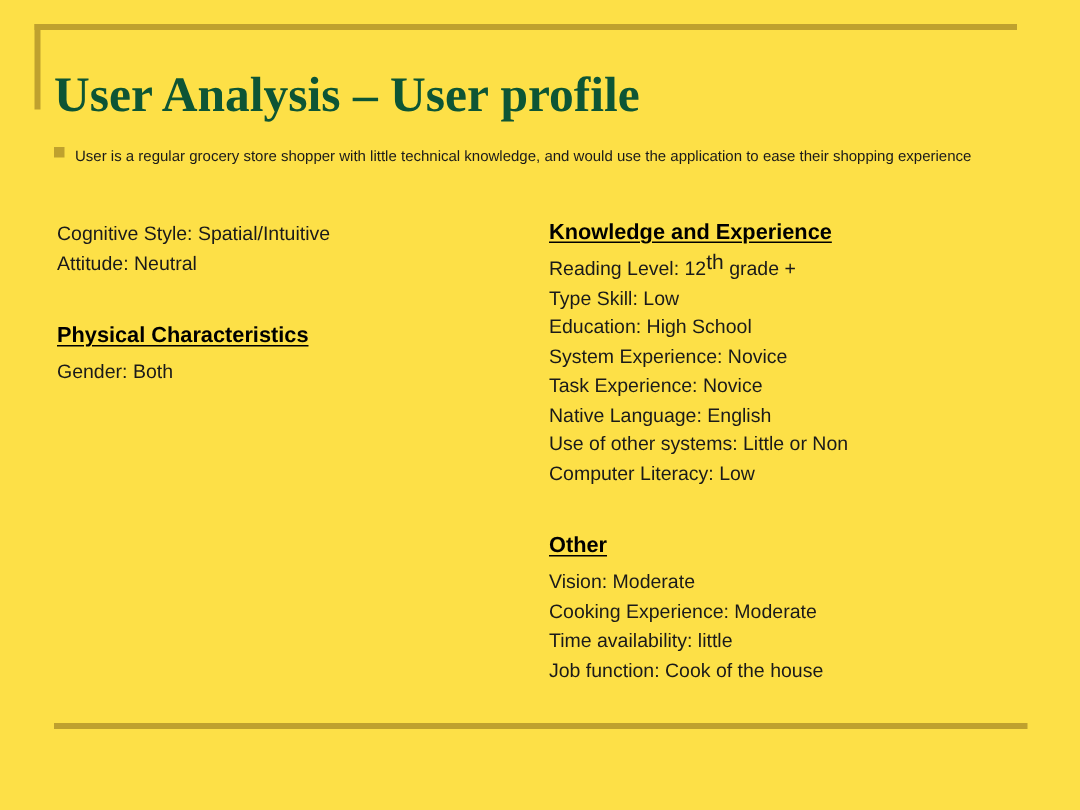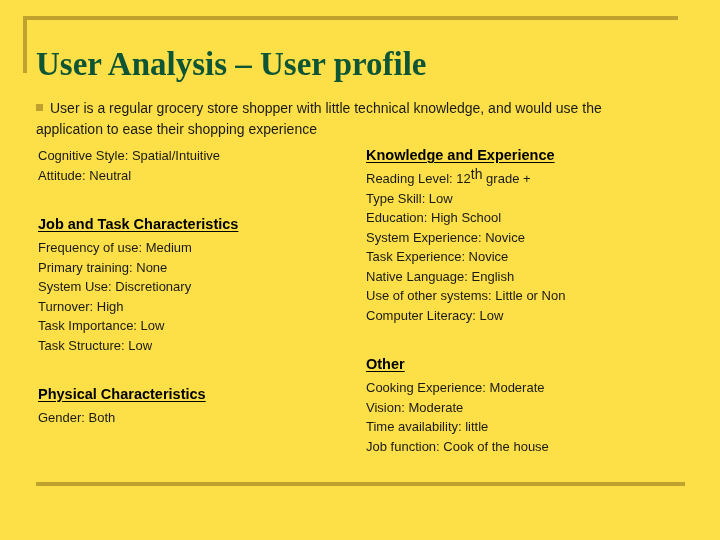--- a/index.html
+++ b/index.html
@@ -60,21 +60,21 @@
     white-space: nowrap;
     letter-spacing: 0px;
   }
 
   
   .intro {
     position: absolute;
     left: 36px;
     top: 84px;
     width: 632px;
-    font-size: 14px;
+    font-size: 10px;
     line-height: 21px;
     color: #1a1a1a;
   }
   .intro .bullet-glyph {
     display: inline-block;
     width: 7px;
     height: 7px;
     background: #BFA12E;
     margin-right: 7px;
     vertical-align: 2px;
@@ -136,31 +136,20 @@
   </p>
 
   <div class="col col-left">
       <div class="section">
         <ul class="item-list">
           <li class="item">Cognitive Style: Spatial/Intuitive</li>
           <li class="item">Attitude: Neutral</li>
         </ul>
       </div>
       <div class="section gap-lg">
-        <div class="section-heading">Job and Task Characteristics</div>
-        <ul class="item-list">
-          <li class="item">Frequency of use: Medium</li>
-          <li class="item">Primary training: None</li>
-          <li class="item">System Use: Discretionary</li>
-          <li class="item">Turnover: High</li>
-          <li class="item">Task Importance: Low</li>
-          <li class="item">Task Structure: Low</li>
-        </ul>
-      </div>
-      <div class="section gap-lg">
         <div class="section-heading">Physical Characteristics</div>
         <ul class="item-list">
           <li class="item">Gender: Both</li>
         </ul>
       </div>
     </div>
   <div class="col col-right">
       <div class="section">
         <div class="section-heading">Knowledge and Experience</div>
         <ul class="item-list">
@@ -170,22 +159,22 @@
           <li class="item">System Experience: Novice</li>
           <li class="item">Task Experience: Novice</li>
           <li class="item">Native Language: English</li>
           <li class="item">Use of other systems: Little or Non</li>
           <li class="item">Computer Literacy: Low</li>
         </ul>
       </div>
       <div class="section gap-lg">
         <div class="section-heading">Other</div>
         <ul class="item-list">
+          <li class="item">Vision: Moderate</li>
           <li class="item">Cooking Experience: Moderate</li>
-          <li class="item">Vision: Moderate</li>
           <li class="item">Time availability: little</li>
           <li class="item">Job function: Cook of the house</li>
         </ul>
       </div>
     </div>
 
   <div class="frame-bottom" style="background: rgb(191, 161, 46);"></div>
 </div>
 
 </body></html>

